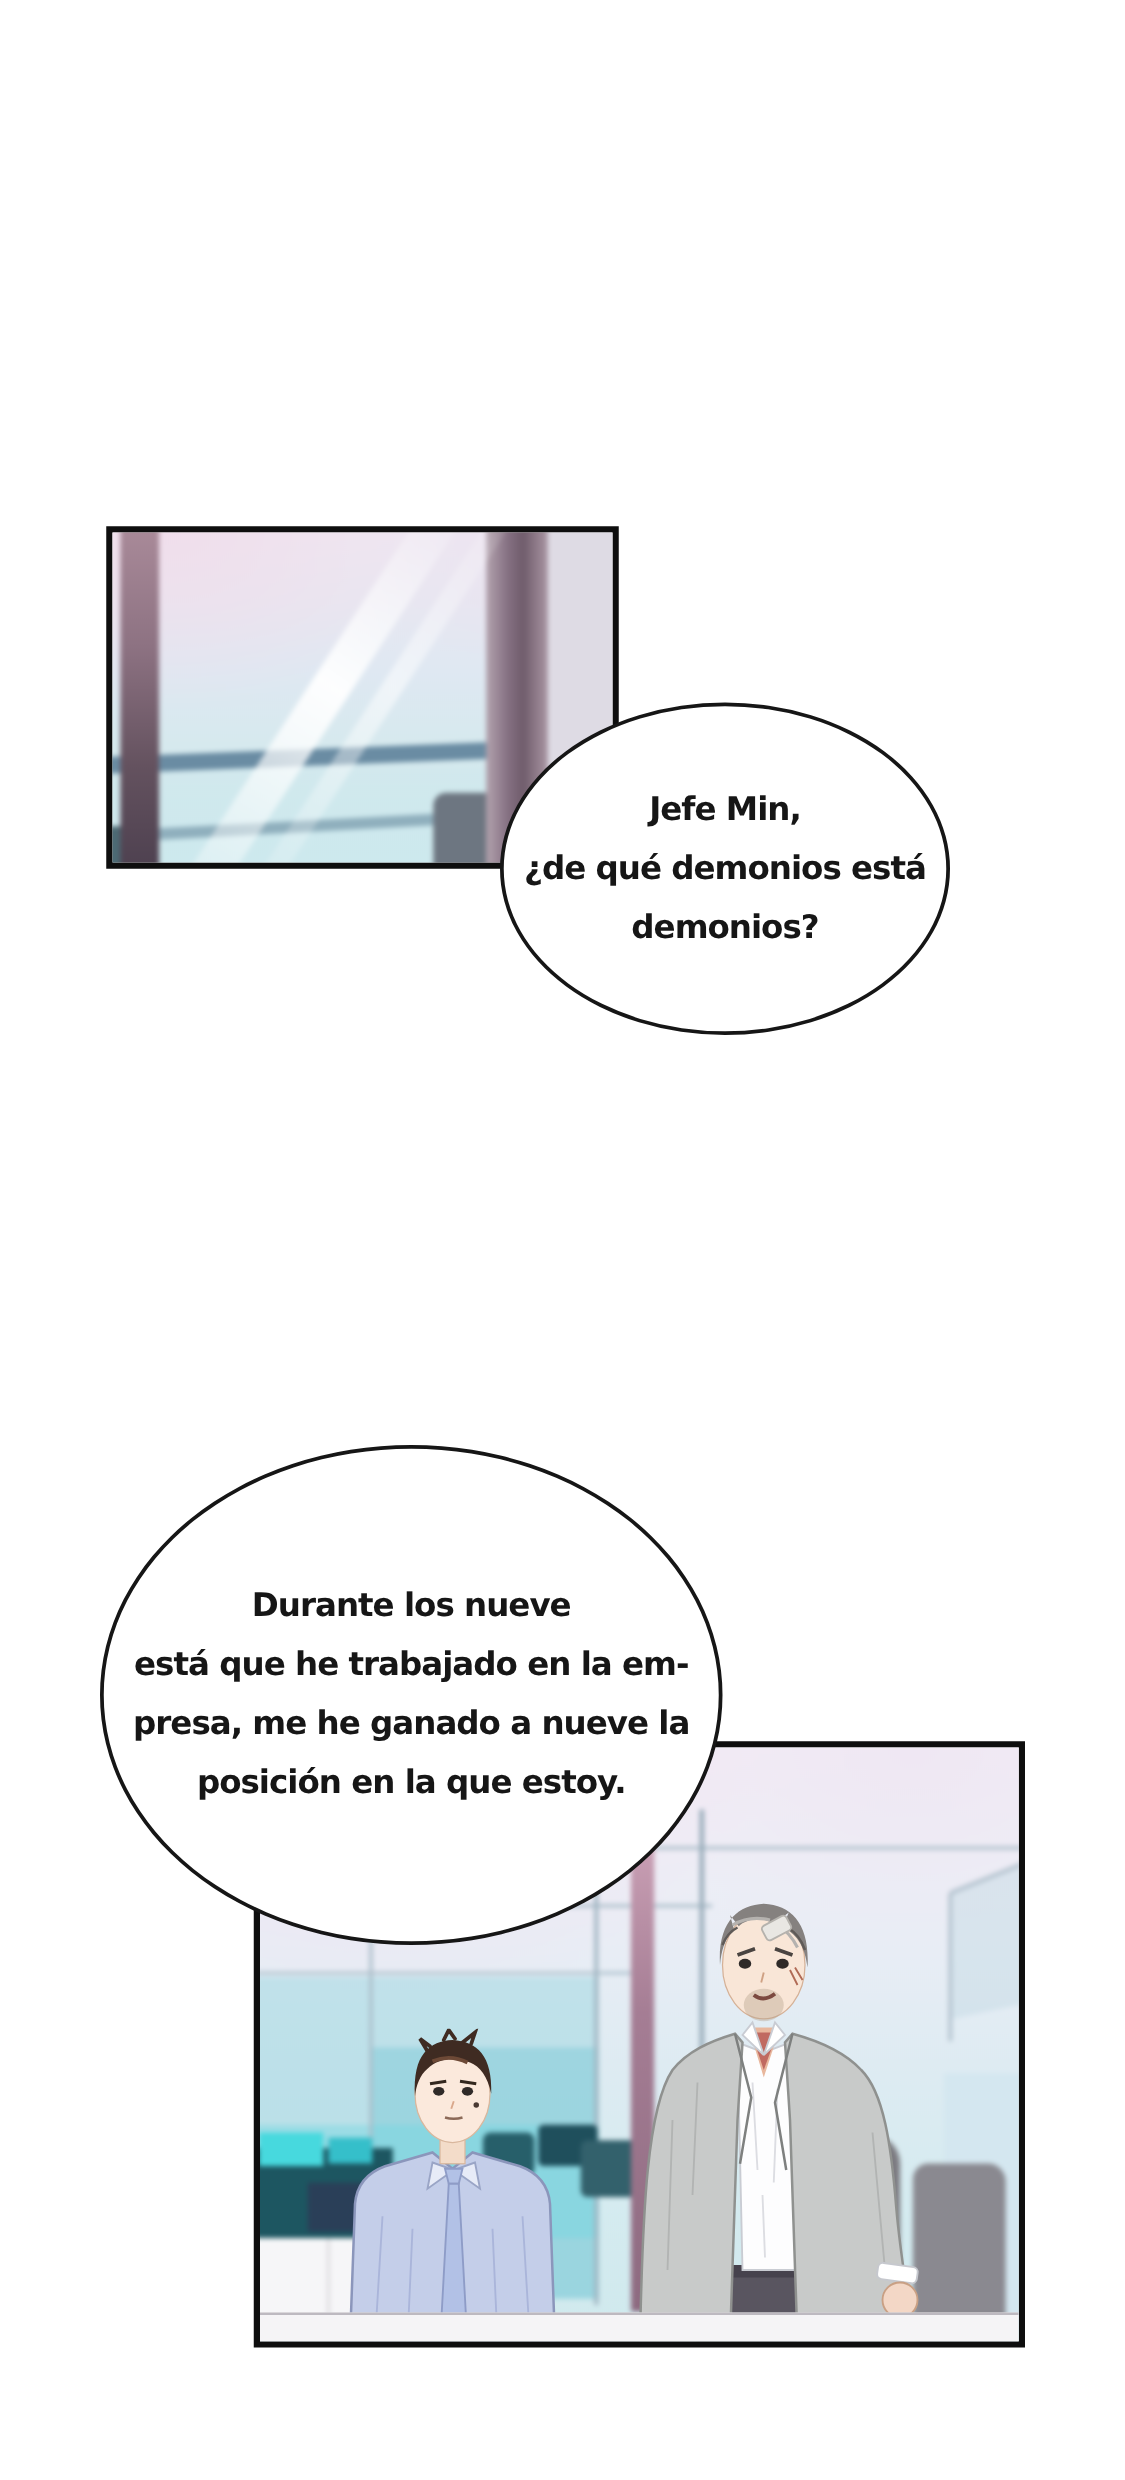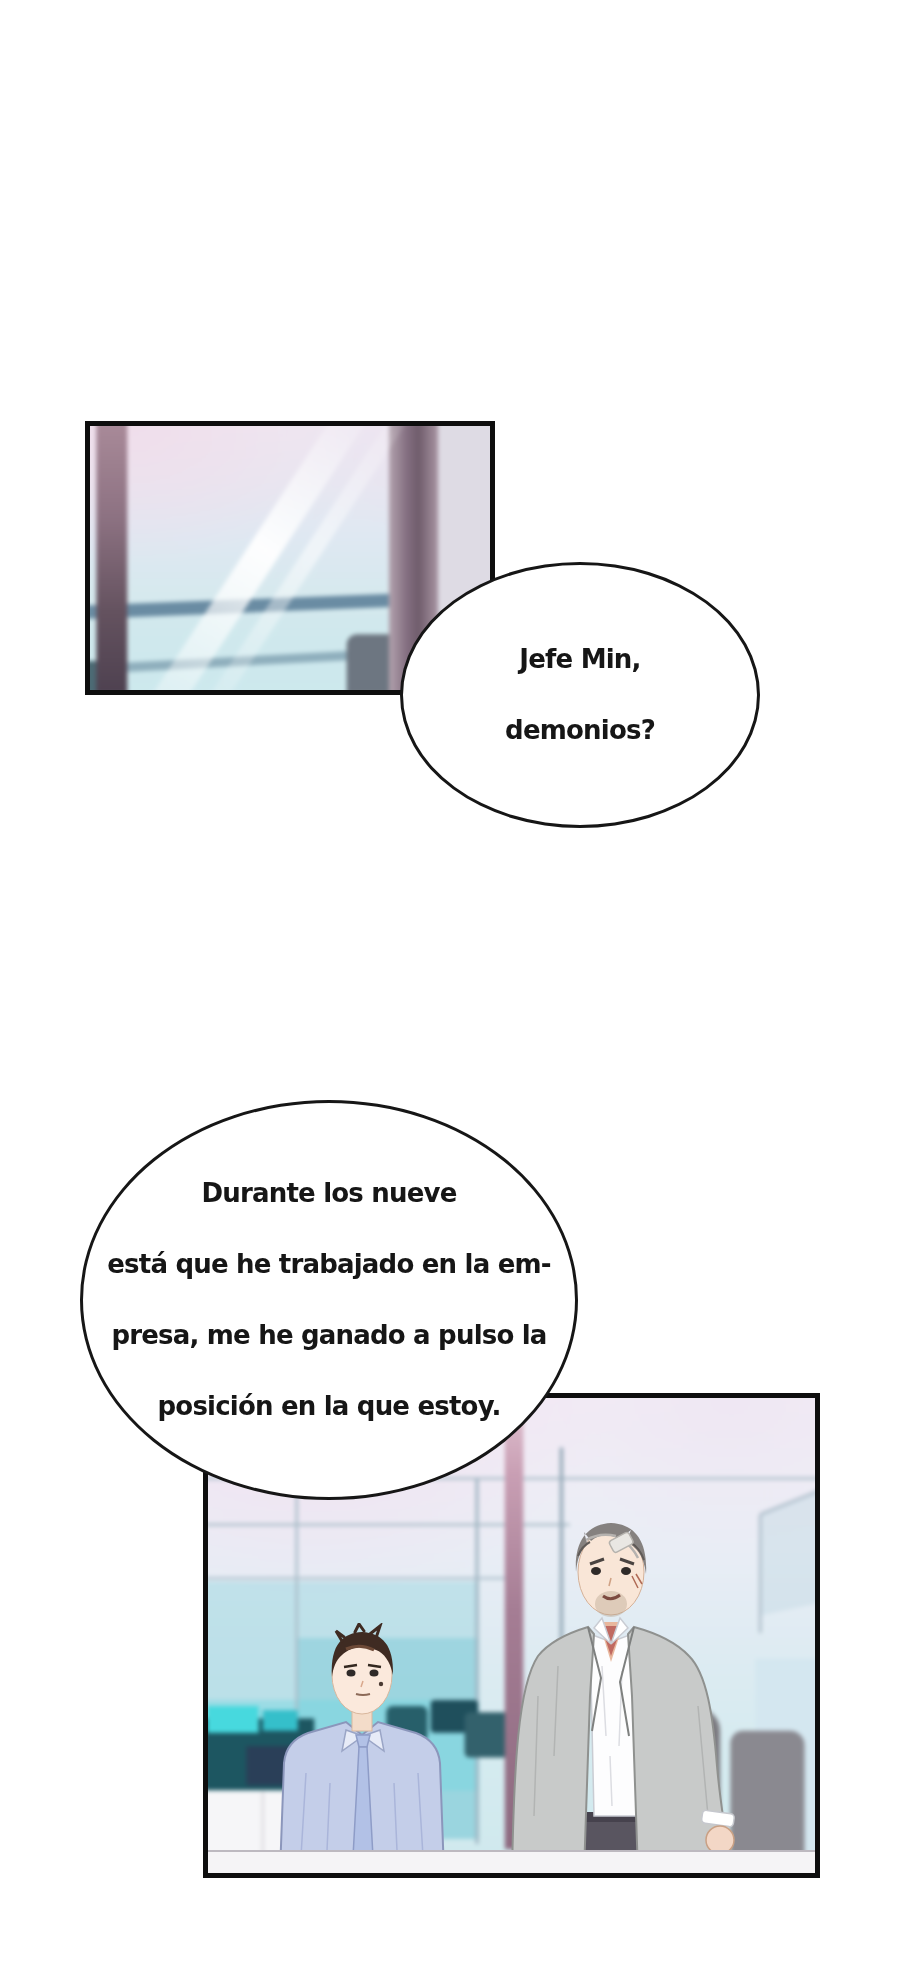--- a/index.html
+++ b/index.html
@@ -49,22 +49,22 @@
       border-top:2px solid var(--desk-line,#bdb9c0);z-index:4;}
   .figure{position:absolute;z-index:3;}
   .fig-left{left:52px;top:225px;width:204px;height:250px;}
   .fig-right{left:290px;top:118px;width:290px;height:357px;}
 
   
   .bubble{position:absolute;border:3px solid var(--ink,#161616);border-radius:50%;
       background:var(--bubble-fill,#ffffff);box-sizing:border-box;z-index:6;
       display:flex;flex-direction:column;align-items:center;justify-content:center;}
   .bubble-1{left:400px;top:562px;width:360px;height:266px;}
-  .bubble-2{left:80px;top:1100px;width:498px;height:400px;}
-  .bubble p{margin:16px;white-space:nowrap;text-align:center;color:var(--ink,#161616);
+  .bubble-2{left:80px;top:1156px;width:498px;height:400px;}
+  .bubble p{margin:4px;white-space:nowrap;text-align:center;color:var(--ink,#161616);
       font-size:26px;font-weight:bold;line-height:39px;letter-spacing:-0.8px;}
 </style>
 </head>
 <body>
 
 <div class="page">
 
   <section class="panel panel-1">
     <div class="scene">
       <div class="blurwrap">
@@ -79,20 +79,21 @@
         <div class="layer p1-pillar-b"></div>
         <div class="layer p1-sliver"></div>
         <div class="layer p1-streak1"></div>
         <div class="layer p1-streak2"></div>
       </div>
     </div>
   </section>
 
   <div class="bubble bubble-1">
     <p>Jefe Min,</p>
+    <p>¿de qué demonios está</p>
     <p>demonios?</p>
   </div>
 
   <section class="panel panel-2">
     <div class="scene">
       <div class="blurwrap">
         <div class="layer p2-base"></div>
         <div class="layer p2-pink"></div>
         <svg class="layer p2-frames" viewBox="0 0 607 475">
           <rect x="0" y="185" width="272" height="250" fill="rgba(156,214,223,.5)"></rect>
@@ -174,17 +175,17 @@
         <path d="M134,60 L140,72 M138,58 L144,68" stroke="#b06a55" stroke-width="1.5"></path>
       </svg>
 
       <div class="layer p2-desk"></div>
     </div>
   </section>
 
   <div class="bubble bubble-2">
     <p>Durante los nueve</p>
     <p>está que he trabajado en la em-</p>
-    <p>presa, me he ganado a pulso la</p>
+    <p>presa, me he ganado a nueve la</p>
     <p>posición en la que estoy.</p>
   </div>
 
 </div>
 
 </body></html>

